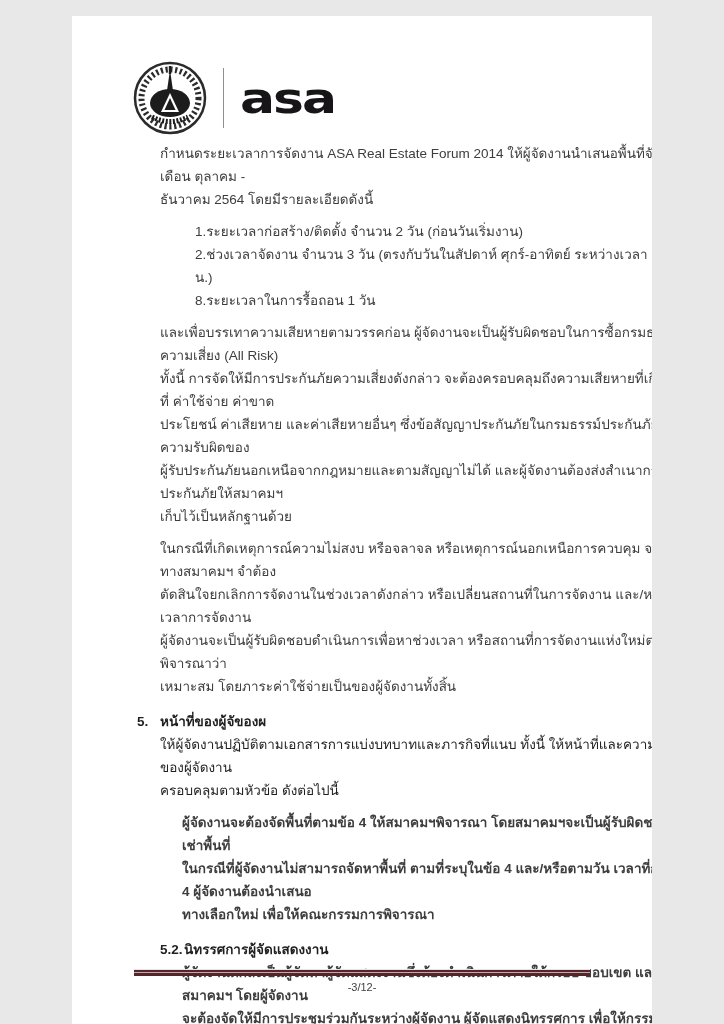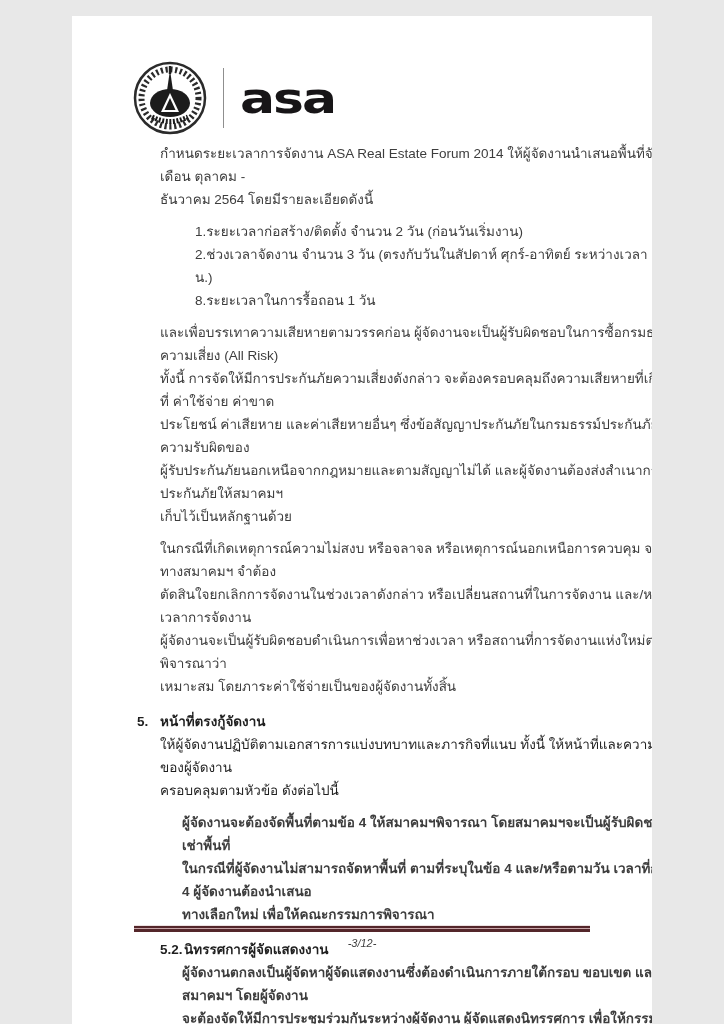--- a/index.html
+++ b/index.html
@@ -86,22 +86,21 @@
     white-space: pre-line;
     margin: 0 0 9px 45px;
     font-weight: bold;
   }
 
   
   .doc-footer {
     position: absolute;
     left: 62px;
     right: 62px;
-    top: 909px;
-    font-style: italic;
+    top: 953px;
   }
   .footer-rule {
     height: 7px;
     background: linear-gradient(
       to bottom,
       #ece2e2 0px, #ece2e2 1px,
       #54262a 1px, #54262a 3px,
       #c8a6a9 3px, #c8a6a9 4px,
       #54262a 4px, #54262a 7px
     );
@@ -155,21 +154,21 @@
 ประโยชน์ ค่าเสียหาย และค่าเสียหายอื่นๆ ซึ่งข้อสัญญาประกันภัยในกรมธรรม์ประกันภัย จะมีข้อจำกัดความรับผิดของ
 ผู้รับประกันภัยนอกเหนือจากกฎหมายและตามสัญญาไม่ได้ และผู้จัดงานต้องส่งสำเนากรมธรรม์ประกันภัยให้สมาคมฯ
 เก็บไว้เป็นหลักฐานด้วย</p>
 
     <p class="para">ในกรณีที่เกิดเหตุการณ์ความไม่สงบ หรือจลาจล หรือเหตุการณ์นอกเหนือการควบคุม จนเป็นเหตุให้ทางสมาคมฯ จำต้อง
 ตัดสินใจยกเลิกการจัดงานในช่วงเวลาดังกล่าว หรือเปลี่ยนสถานที่ในการจัดงาน และ/หรือเปลี่ยนช่วงเวลาการจัดงาน
 ผู้จัดงานจะเป็นผู้รับผิดชอบดำเนินการเพื่อหาช่วงเวลา หรือสถานที่การจัดงานแห่งใหม่ตามที่สมาคมฯ พิจารณาว่า
 เหมาะสม โดยภาระค่าใช้จ่ายเป็นของผู้จัดงานทั้งสิ้น</p>
 
     <div class="sec-heading">
-      <span class="sec-num">5.</span><span>หน้าที่ตรงกู้จัดงาน</span>
+      <span class="sec-num">5.</span><span>หน้าที่ของผู้จัของผ</span>
     </div>
 
     <p class="sec-intro">ให้ผู้จัดงานปฏิบัติตามเอกสารการแบ่งบทบาทและภารกิจที่แนบ ทั้งนี้ ให้หน้าที่และความรับผิดชอบของผู้จัดงาน
 ครอบคลุมตามหัวข้อ ดังต่อไปนี้</p>
 
 
     <p class="sub-body">ผู้จัดงานจะต้องจัดพื้นที่ตามข้อ 4 ให้สมาคมฯพิจารณา โดยสมาคมฯจะเป็นผู้รับผิดชอบในส่วนค่าเช่าพื้นที่
 ในกรณีที่ผู้จัดงานไม่สามารถจัดหาพื้นที่ ตามที่ระบุในข้อ 4 และ/หรือตามวัน เวลาที่กำหนดในข้อ 4 ผู้จัดงานต้องนำเสนอ
 ทางเลือกใหม่ เพื่อให้คณะกรรมการพิจารณา</p>
 

